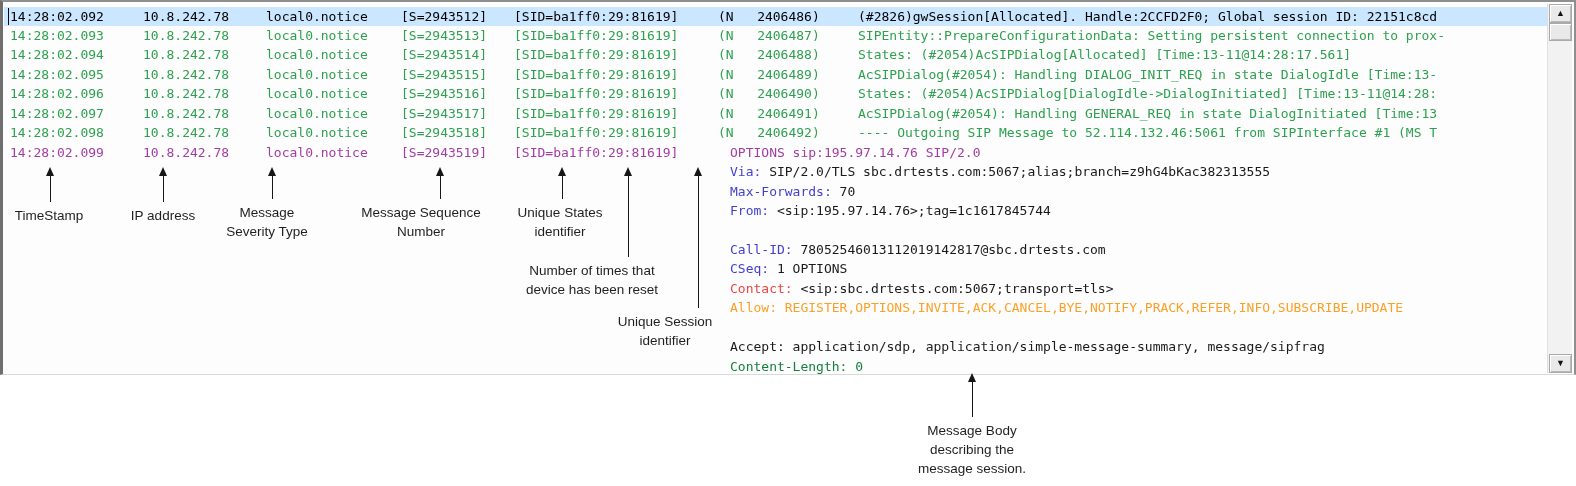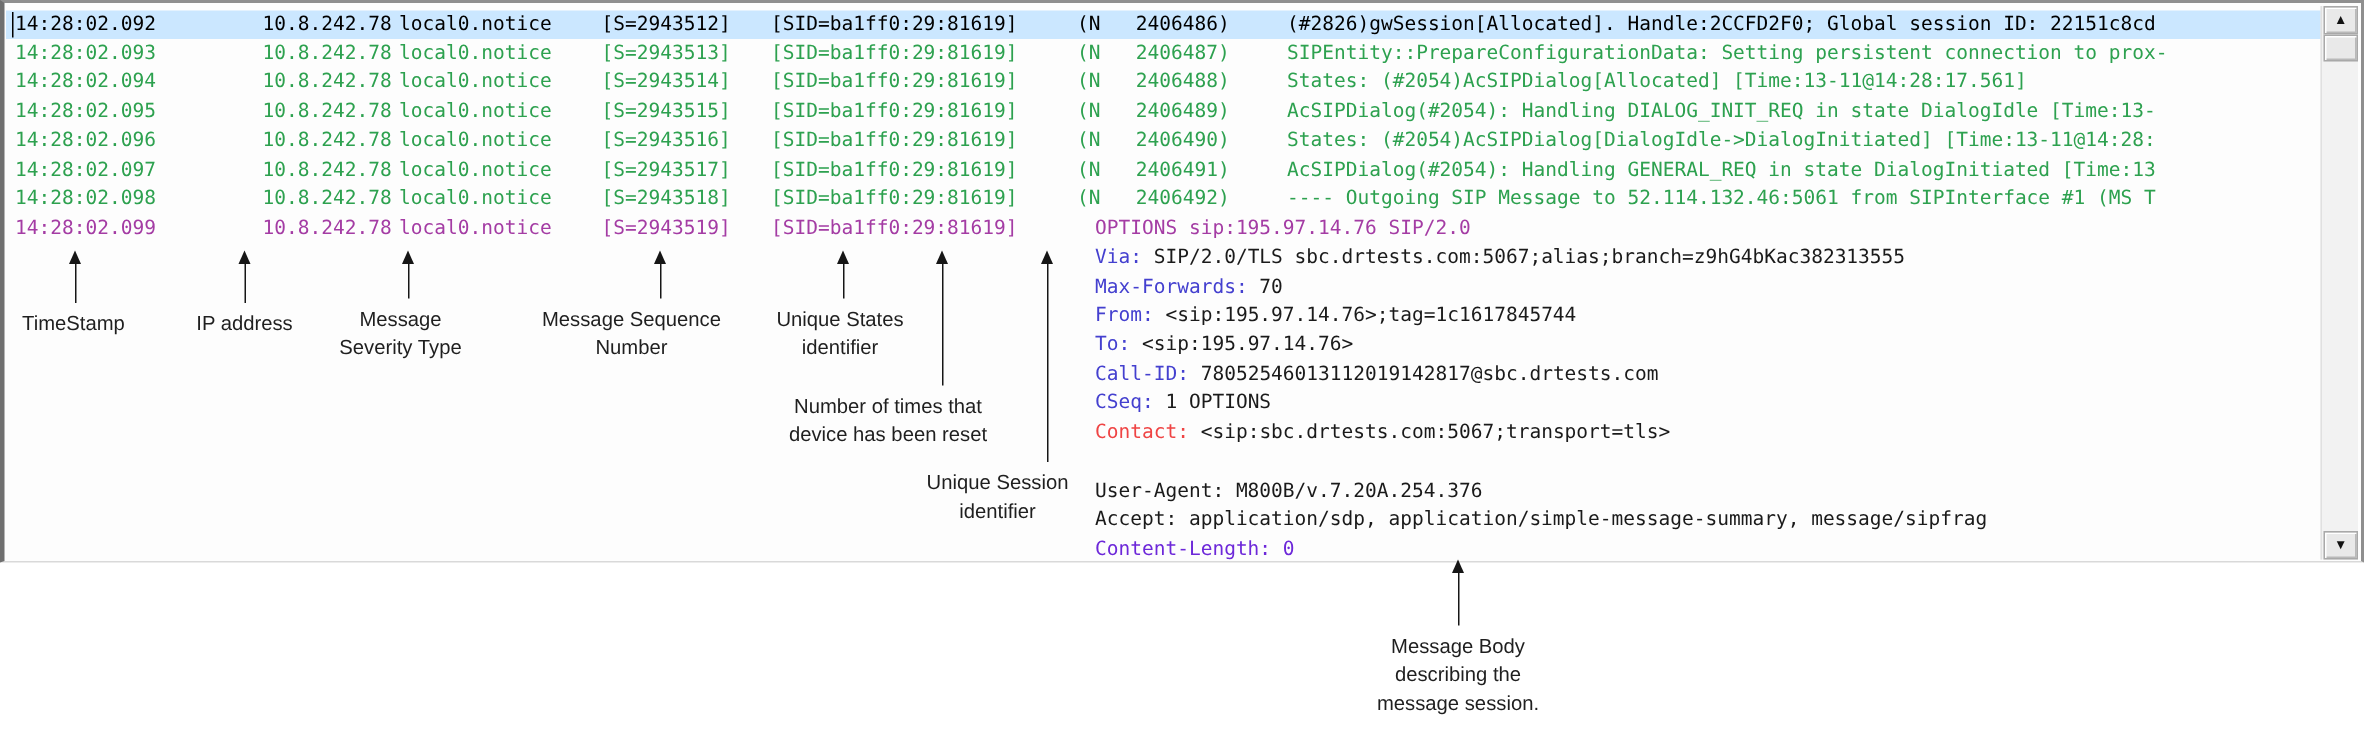--- a/index.html
+++ b/index.html
@@ -19,21 +19,21 @@
   }
   .logrow,.bodyline{
     position:absolute;height:20px;white-space:pre;
     font-family:"DejaVu Sans Mono","Liberation Mono",monospace;
     font-size:13px;line-height:19.45px;
   }
   .selband{position:absolute;left:1px;width:1544px;height:19.45px;}
   .caret{position:absolute;width:1px;height:17px;background:#000;}
   .cell{position:absolute;top:0;white-space:pre;}
   .c-ts  {left:7px;}
-  .c-ip  {left:140px;margin-left:32px;}
+  .c-ip  {left:140px;}
   .c-sev {left:263px;}
   .c-seq {left:398px;}
   .c-sid {left:511px;}
   .c-code{left:715px;}
   .c-msg {left:855px;}
   .c-msg-out{left:727px;}
   .bodyline{left:727px;}
   
   .sbar{
     position:absolute;top:2px;right:2px;width:24px;height:369px;
@@ -73,27 +73,26 @@
       <div class="logrow" style="top: 23.95px; left: 0px; color: rgb(45, 161, 79);"><span class="cell c-ts">14:28:02.093</span><span class="cell c-ip">10.8.242.78</span><span class="cell c-sev">local0.notice</span><span class="cell c-seq">[S=2943513]</span><span class="cell c-sid">[SID=ba1ff0:29:81619]</span><span class="cell c-code">(N   2406487)</span><span class="cell c-msg">SIPEntity::PrepareConfigurationData: Setting persistent connection to prox-</span></div>
       <div class="logrow" style="top: 43.4px; left: 0px; color: rgb(45, 161, 79);"><span class="cell c-ts">14:28:02.094</span><span class="cell c-ip">10.8.242.78</span><span class="cell c-sev">local0.notice</span><span class="cell c-seq">[S=2943514]</span><span class="cell c-sid">[SID=ba1ff0:29:81619]</span><span class="cell c-code">(N   2406488)</span><span class="cell c-msg">States: (#2054)AcSIPDialog[Allocated] [Time:13-11@14:28:17.561]</span></div>
       <div class="logrow" style="top: 62.85px; left: 0px; color: rgb(45, 161, 79);"><span class="cell c-ts">14:28:02.095</span><span class="cell c-ip">10.8.242.78</span><span class="cell c-sev">local0.notice</span><span class="cell c-seq">[S=2943515]</span><span class="cell c-sid">[SID=ba1ff0:29:81619]</span><span class="cell c-code">(N   2406489)</span><span class="cell c-msg">AcSIPDialog(#2054): Handling DIALOG_INIT_REQ in state DialogIdle [Time:13-</span></div>
       <div class="logrow" style="top: 82.3px; left: 0px; color: rgb(45, 161, 79);"><span class="cell c-ts">14:28:02.096</span><span class="cell c-ip">10.8.242.78</span><span class="cell c-sev">local0.notice</span><span class="cell c-seq">[S=2943516]</span><span class="cell c-sid">[SID=ba1ff0:29:81619]</span><span class="cell c-code">(N   2406490)</span><span class="cell c-msg">States: (#2054)AcSIPDialog[DialogIdle-&gt;DialogInitiated] [Time:13-11@14:28:</span></div>
       <div class="logrow" style="top: 101.75px; left: 0px; color: rgb(45, 161, 79);"><span class="cell c-ts">14:28:02.097</span><span class="cell c-ip">10.8.242.78</span><span class="cell c-sev">local0.notice</span><span class="cell c-seq">[S=2943517]</span><span class="cell c-sid">[SID=ba1ff0:29:81619]</span><span class="cell c-code">(N   2406491)</span><span class="cell c-msg">AcSIPDialog(#2054): Handling GENERAL_REQ in state DialogInitiated [Time:13</span></div>
       <div class="logrow" style="top: 121.2px; left: 0px; color: rgb(45, 161, 79);"><span class="cell c-ts">14:28:02.098</span><span class="cell c-ip">10.8.242.78</span><span class="cell c-sev">local0.notice</span><span class="cell c-seq">[S=2943518]</span><span class="cell c-sid">[SID=ba1ff0:29:81619]</span><span class="cell c-code">(N   2406492)</span><span class="cell c-msg">---- Outgoing SIP Message to 52.114.132.46:5061 from SIPInterface #1 (MS T</span></div>
       <div class="logrow" style="top: 140.65px; left: 0px; color: rgb(164, 60, 164);"><span class="cell c-ts">14:28:02.099</span><span class="cell c-ip">10.8.242.78</span><span class="cell c-sev">local0.notice</span><span class="cell c-seq">[S=2943519]</span><span class="cell c-sid">[SID=ba1ff0:29:81619]</span><span class="cell c-msg-out">OPTIONS sip:195.97.14.76 SIP/2.0</span></div>
       <div class="bodyline" style="top: 160.1px;"><span class="" style="color: rgb(68, 64, 207);">Via:</span><span class="" style="color: rgb(26, 26, 26);"> SIP/2.0/TLS sbc.drtests.com:5067;alias;branch=z9hG4bKac382313555</span></div>
       <div class="bodyline" style="top: 179.55px;"><span class="" style="color: rgb(68, 64, 207);">Max-Forwards:</span><span class="" style="color: rgb(26, 26, 26);"> 70</span></div>
       <div class="bodyline" style="top: 199px;"><span class="" style="color: rgb(68, 64, 207); margin-top: 38px;">From:</span><span class="" style="color: rgb(26, 26, 26);"> &lt;sip:195.97.14.76&gt;;tag=1c1617845744</span></div>
-      <div class="bodyline" style="top: 218.45px;"><span class="" style="color: rgb(68, 64, 207);">To:</span><span class="" style="color: rgb(26, 26, 26);"> &lt;sip:195.97.14.76&gt;</span></div>
       <div class="bodyline" style="top: 237.9px;"><span class="" style="color: rgb(68, 64, 207);">Call-ID:</span><span class="" style="color: rgb(26, 26, 26);"> 78052546013112019142817@sbc.drtests.com</span></div>
       <div class="bodyline" style="top: 257.35px;"><span class="" style="color: rgb(68, 64, 207);">CSeq:</span><span class="" style="color: rgb(26, 26, 26);"> 1 OPTIONS</span></div>
       <div class="bodyline" style="top: 276.8px;"><span class="" style="color: #ef4444;">Contact:</span><span class="" style="color: rgb(26, 26, 26);"> &lt;sip:sbc.drtests.com:5067;transport=tls&gt;</span></div>
-      <div class="bodyline" style="top: 315.7px; color: rgb(26, 26, 26);">User-Agent: M800B/v.7.20A.254.376</div>
+      <div class="bodyline" style="top: 296.25px; color: rgb(251, 160, 38);">Allow: REGISTER,OPTIONS,INVITE,ACK,CANCEL,BYE,NOTIFY,PRACK,REFER,INFO,SUBSCRIBE,UPDATE</div>
       <div class="bodyline" style="top: 335.15px; color: rgb(26, 26, 26);">Accept: application/sdp, application/simple-message-summary, message/sipfrag</div>
-      <div class="bodyline" style="top: 354.6px; color: #6d28d9;">Content-Length: 0</div>
+      <div class="bodyline" style="top: 354.6px; color: #15803d;">Content-Length: 0</div>
     </div>
   <div class="sbar">
     <div class="sbtn sb-up">
       <span>▲</span>
     </div>
     <div class="sthumb"></div>
     <div class="sbtn sb-dn">
       <span>▼</span>
     </div>
   </div>

